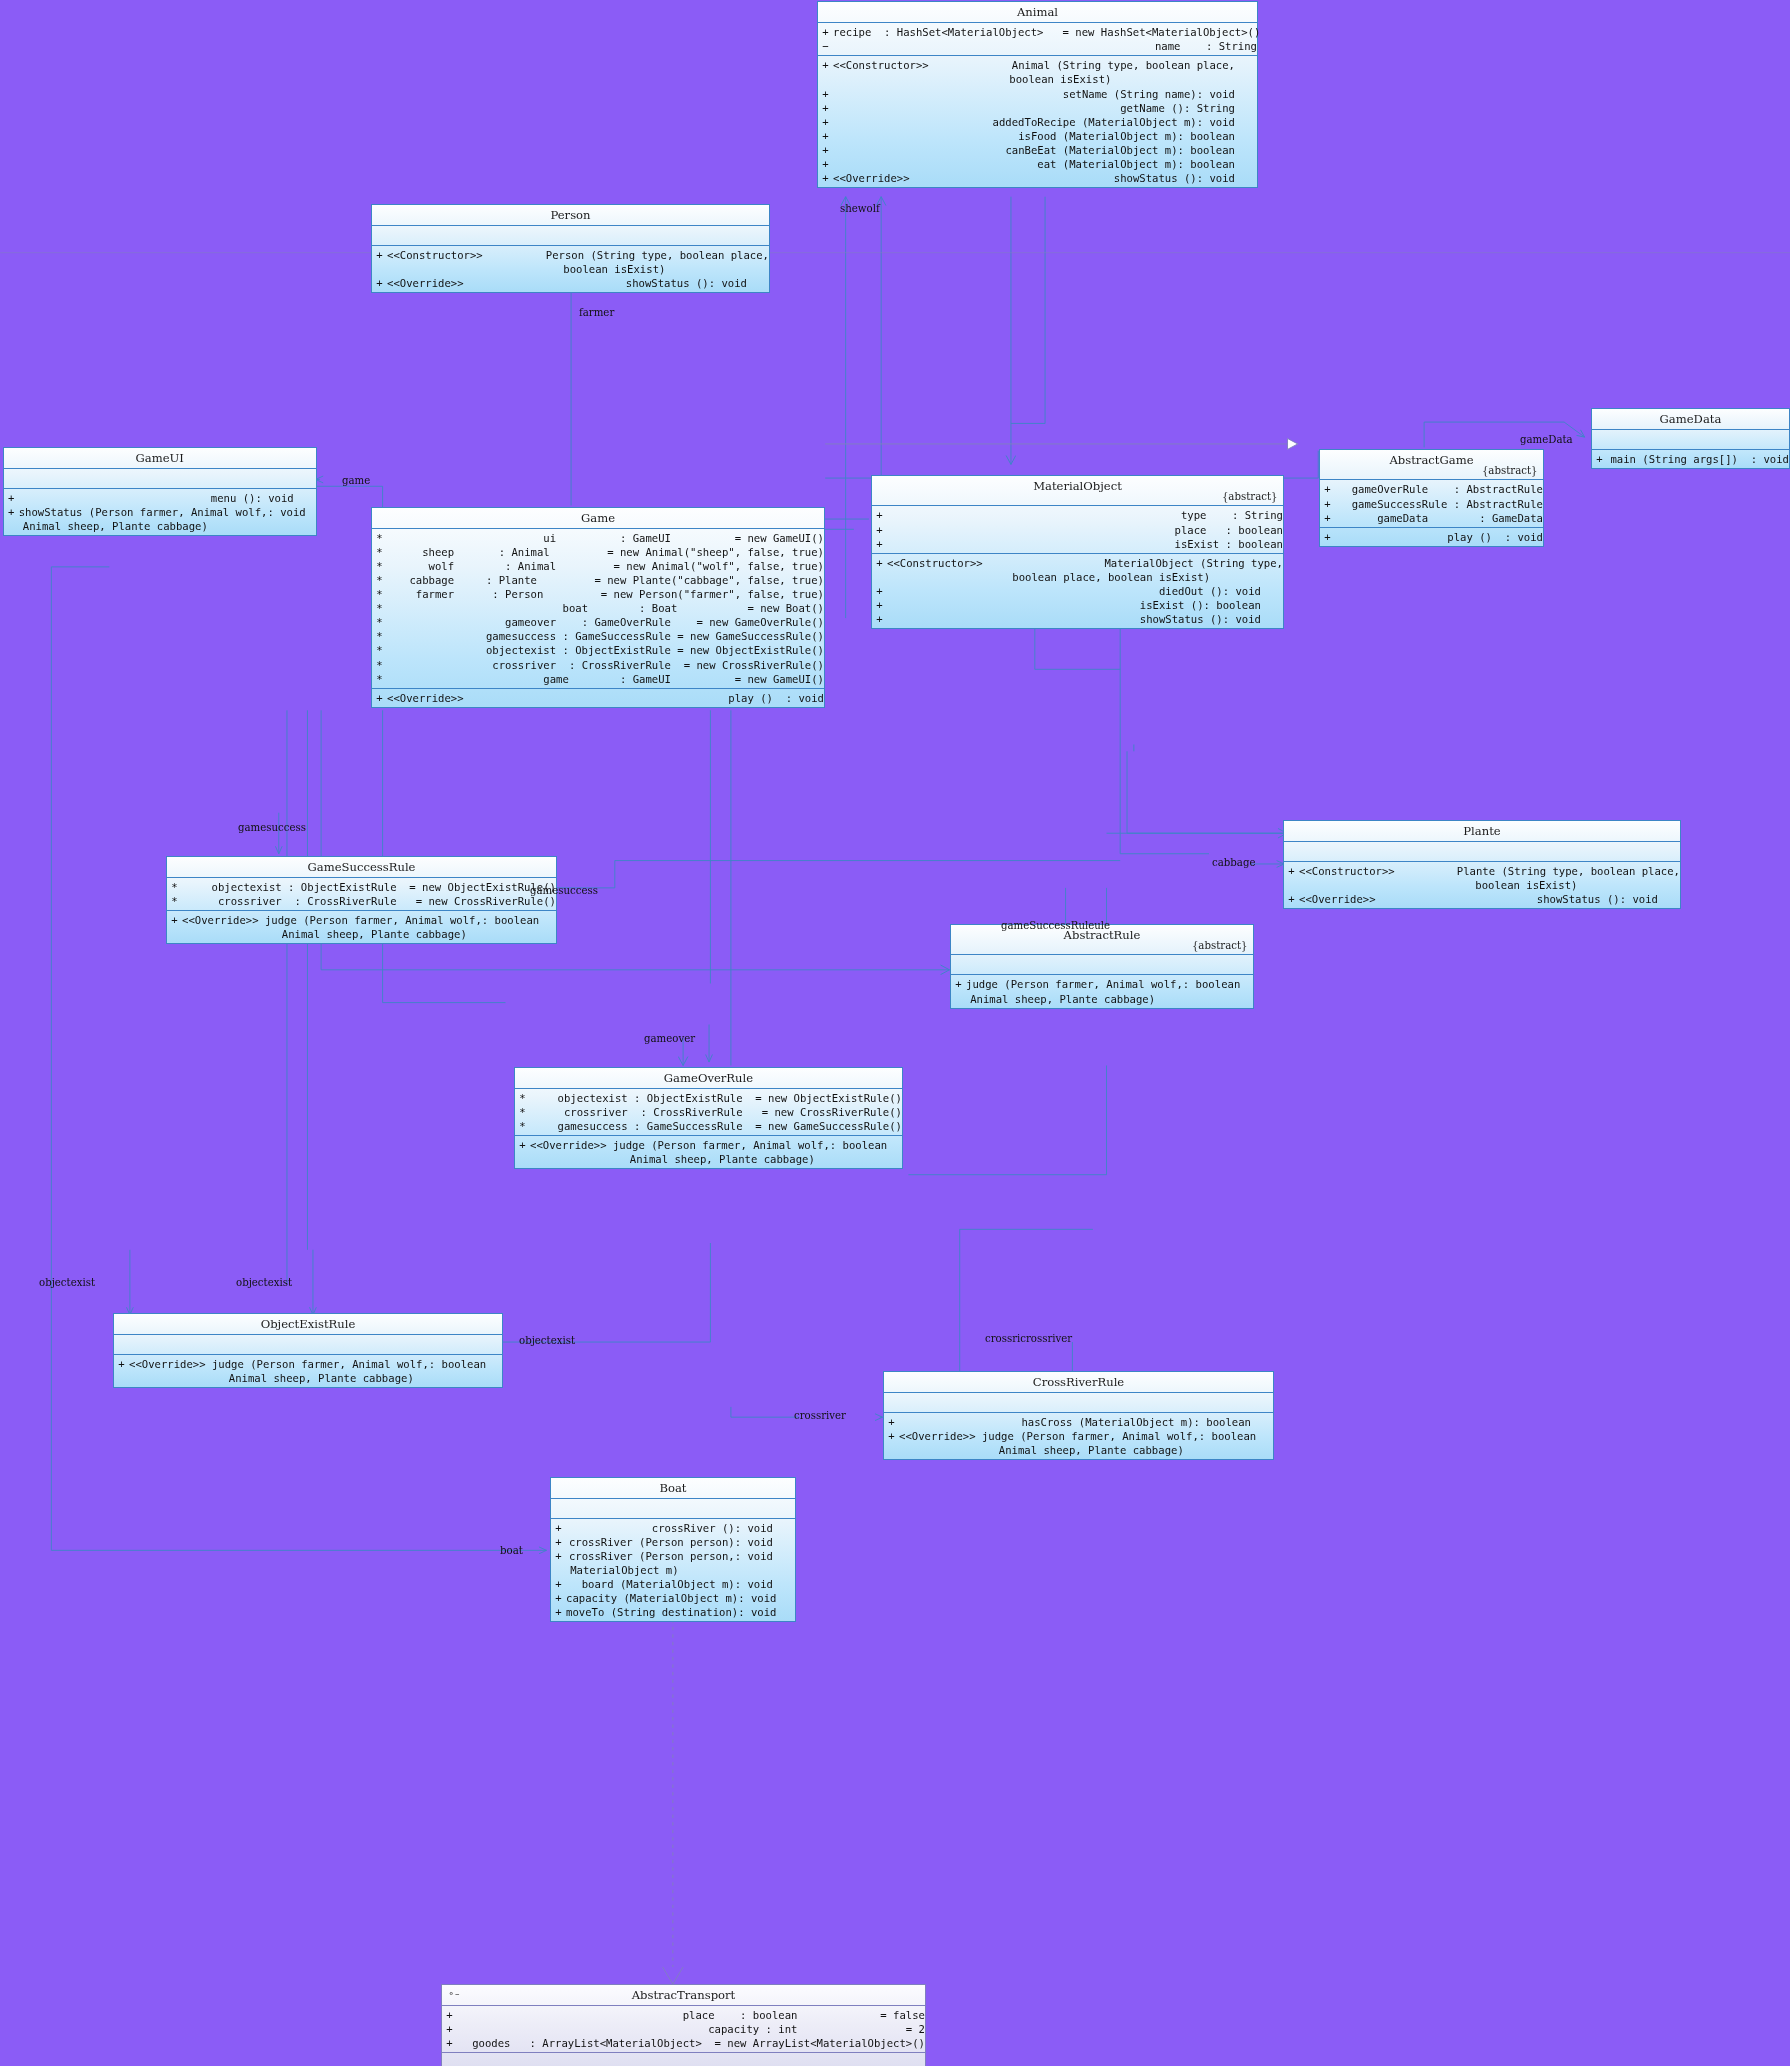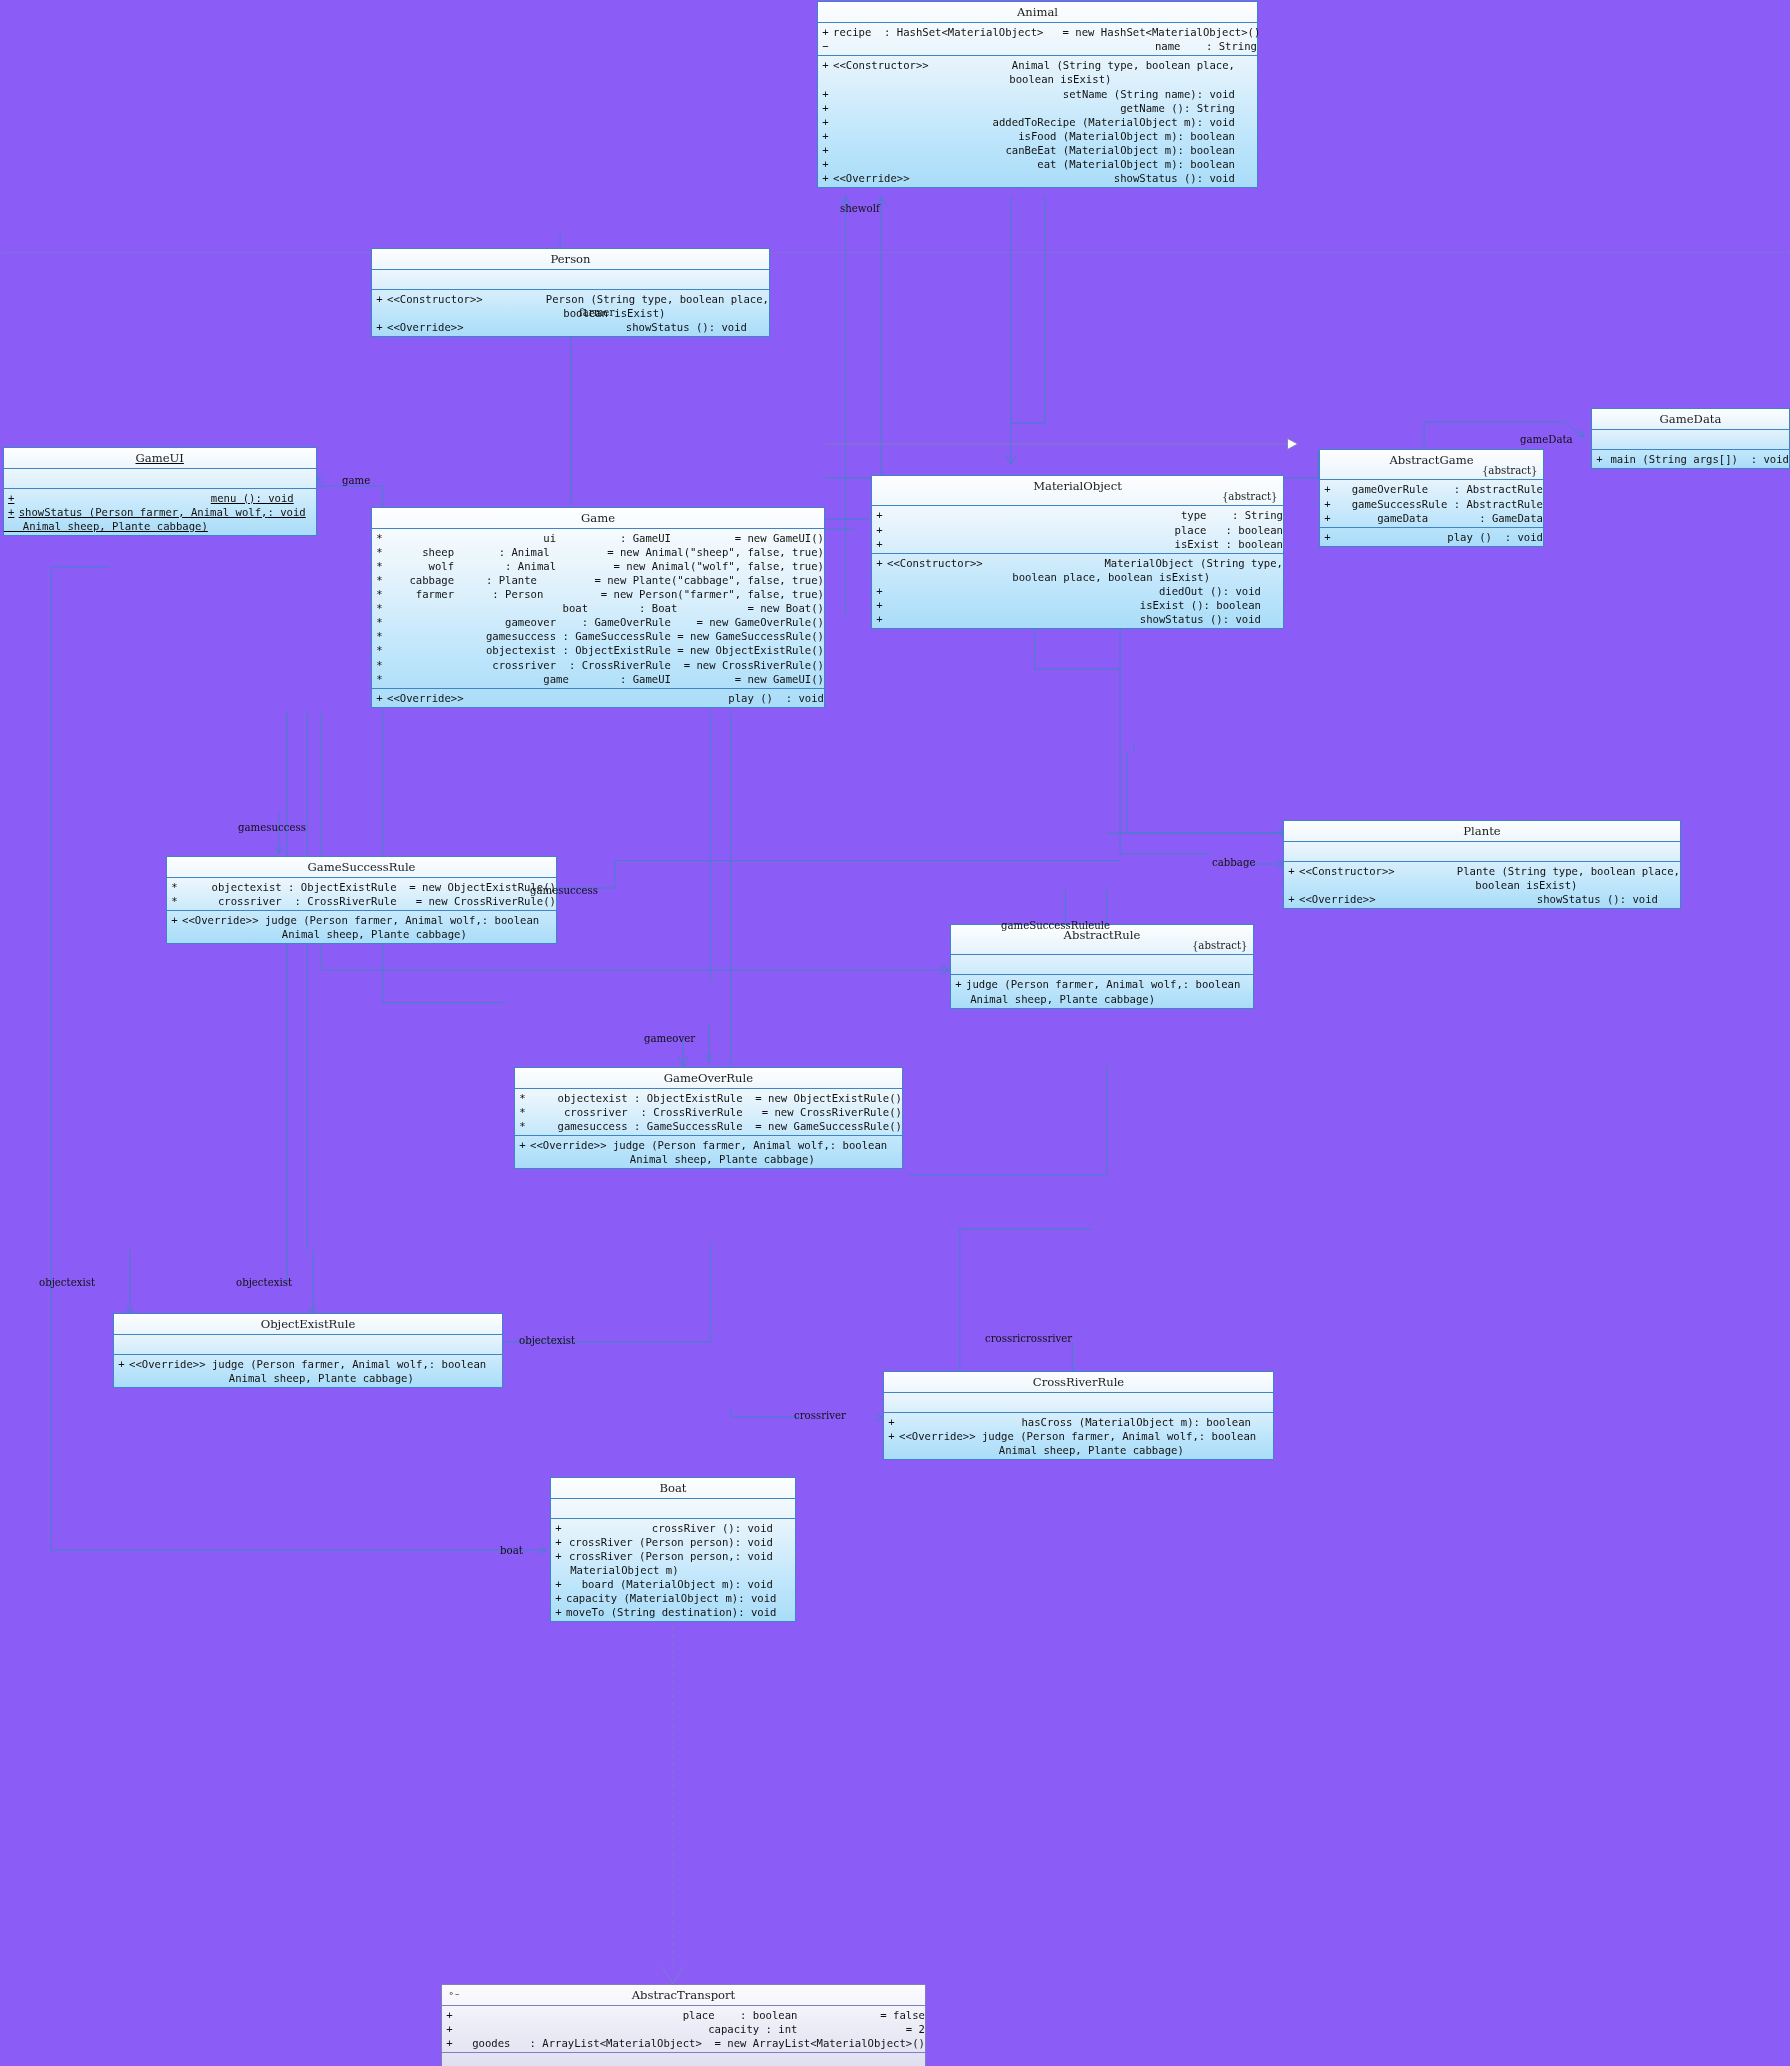--- a/index.html
+++ b/index.html
@@ -153,31 +153,31 @@
       <div class="row"><span class="vis">+</span><span class="ster">                </span><span class="mid">setName (String name)</span><span class="ret">: void</span></div>
       <div class="row"><span class="vis">+</span><span class="ster">                </span><span class="mid">getName ()</span><span class="ret">: String</span></div>
       <div class="row"><span class="vis">+</span><span class="ster">                </span><span class="mid">addedToRecipe (MaterialObject m)</span><span class="ret">: void</span></div>
       <div class="row"><span class="vis">+</span><span class="ster">                </span><span class="mid">isFood (MaterialObject m)</span><span class="ret">: boolean</span></div>
       <div class="row"><span class="vis">+</span><span class="ster">                </span><span class="mid">canBeEat (MaterialObject m)</span><span class="ret">: boolean</span></div>
       <div class="row"><span class="vis">+</span><span class="ster">                </span><span class="mid">eat (MaterialObject m)</span><span class="ret">: boolean</span></div>
       <div class="row"><span class="vis">+</span><span class="ster">&lt;&lt;Override&gt;&gt;    </span><span class="mid">showStatus ()</span><span class="ret">: void</span></div>
     </div>
   </div>
 
-  <div class="cls" style="left:371px;top:204px;width:399px;margin-top:44px;">
+  <div class="cls" style="left:371px;top:204px;width:399px;">
     <div class="name"><span>Person</span></div>
     <div class="attrs" style="height:15px;"></div>
     <div class="ops">
       <div class="row"><span class="vis">+</span><span class="ster">&lt;&lt;Constructor&gt;&gt; </span><span class="mid">Person (String type, boolean place,</span></div>
       <div class="cont">                              boolean isExist)</div>
       <div class="row"><span class="vis">+</span><span class="ster">&lt;&lt;Override&gt;&gt;    </span><span class="mid">showStatus ()</span><span class="ret">: void</span></div>
     </div>
   </div>
 
-  <div class="cls" style="left:2.7px;top:447px;width:314px;text-decoration:underline;">
+  <div class="cls" style="left:2.7px;top:447px;width:314px;">
     <div class="name"><span>GameUI</span></div>
     <div class="attrs" style="height:15px;"></div>
     <div class="ops">
       <div class="row"><span class="vis">+</span><span class="mid">menu ()</span><span class="ret">: void</span></div>
       <div class="row"><span class="vis">+</span><span class="mid">showStatus (Person farmer, Animal wolf,</span><span class="ret">: void</span></div>
       <div class="cont">   Animal sheep, Plante cabbage)</div>
     </div>
   </div>
 
   <div class="cls" style="left:371px;top:507px;width:454px;">

